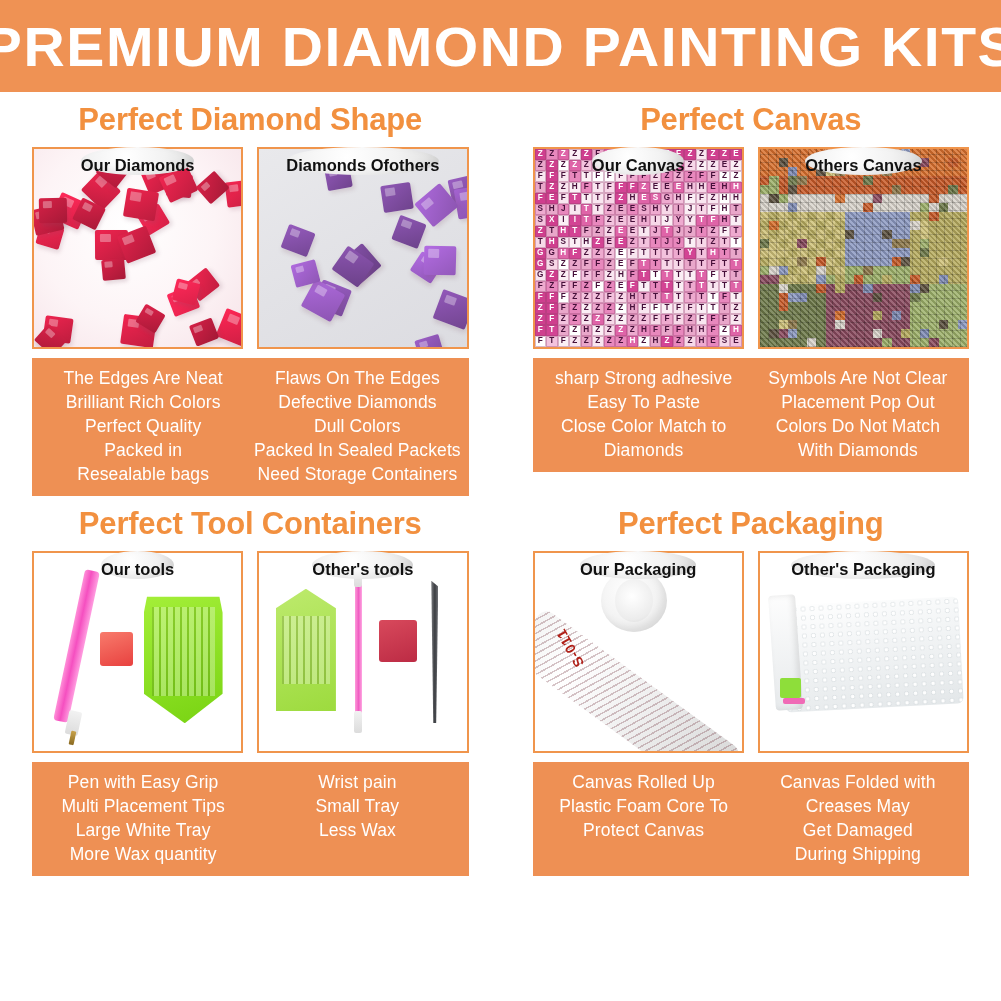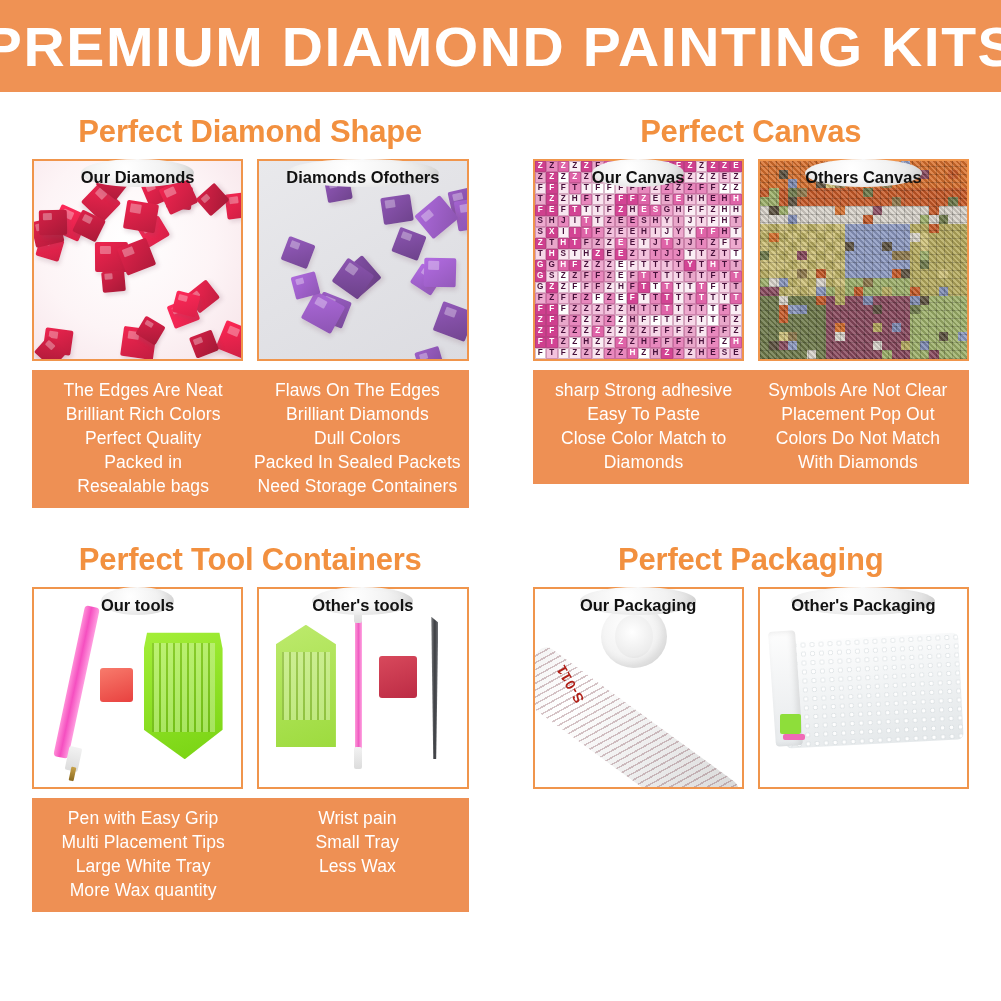--- a/index.html
+++ b/index.html
@@ -29,21 +29,21 @@
     font-family: "Liberation Sans", sans-serif;
   }
 
   
   .quadrants {
     display: grid;
     grid-template-columns: 1fr 1fr;
     grid-template-rows: auto auto;
     width: 1001px;
   }
-  .quad { padding: 12px 14px; }
+  .quad { padding: 0 14px; }
 
   .sec-title {
     text-align: center;
     color: #f2903f;
     font-size: 31px;
     font-weight: 700;
     padding: 10px 0 9px 0;
     letter-spacing: -0.2px;
     white-space: nowrap;
   }
@@ -287,21 +287,21 @@
       <div class="textbox">
         <div class="tb-col" id="tb-0-0">
             <p>The Edges Are Neat</p>
             <p>Brilliant Rich Colors</p>
             <p>Perfect Quality</p>
             <p>Packed in</p>
             <p>Resealable bags</p>
           </div>
         <div class="tb-col" id="tb-0-1">
             <p>Flaws On The Edges</p>
-            <p>Brilliant Diamonds</p>
+            <p>Defective Diamonds</p>
             <p>Dull Colors</p>
             <p>Packed In Sealed Packets</p>
             <p>Need Storage Containers</p>
           </div>
       </div>
     </div>
 
     <div class="quad">
       <div class="sec-title">Perfect Canvas</div>
       <div class="pair">
@@ -1229,16 +1229,29 @@
               </div>
               <div class="fold" style="left:6%;top:21%;width:13%;height:58%;transform:rotate(-4deg);
                           box-shadow:inset -3px 0 6px rgba(0,0,0,.10);"></div>
               <div class="peek" style="left:10%;top:63%;width:10%;height:10%;background:#8ede3a;"></div>
               <div class="peek" style="left:11%;top:73%;width:11%;height:3.5%;background:#f06ab6;"></div>
             </div>
           </div>
           <div class="cap">Other's Packaging</div>
         </div>
       </div>
+      <div class="textbox">
+        <div class="tb-col" id="tb-3-0">
+            <p>Canvas Rolled Up</p>
+            <p>Plastic Foam Core To</p>
+            <p>Protect Canvas</p>
+          </div>
+        <div class="tb-col" id="tb-3-1">
+            <p>Canvas Folded with</p>
+            <p>Creases May</p>
+            <p>Get Damaged</p>
+            <p>During Shipping</p>
+          </div>
+      </div>
     </div>
 
   </div>
 </div>
 
 </body></html>

